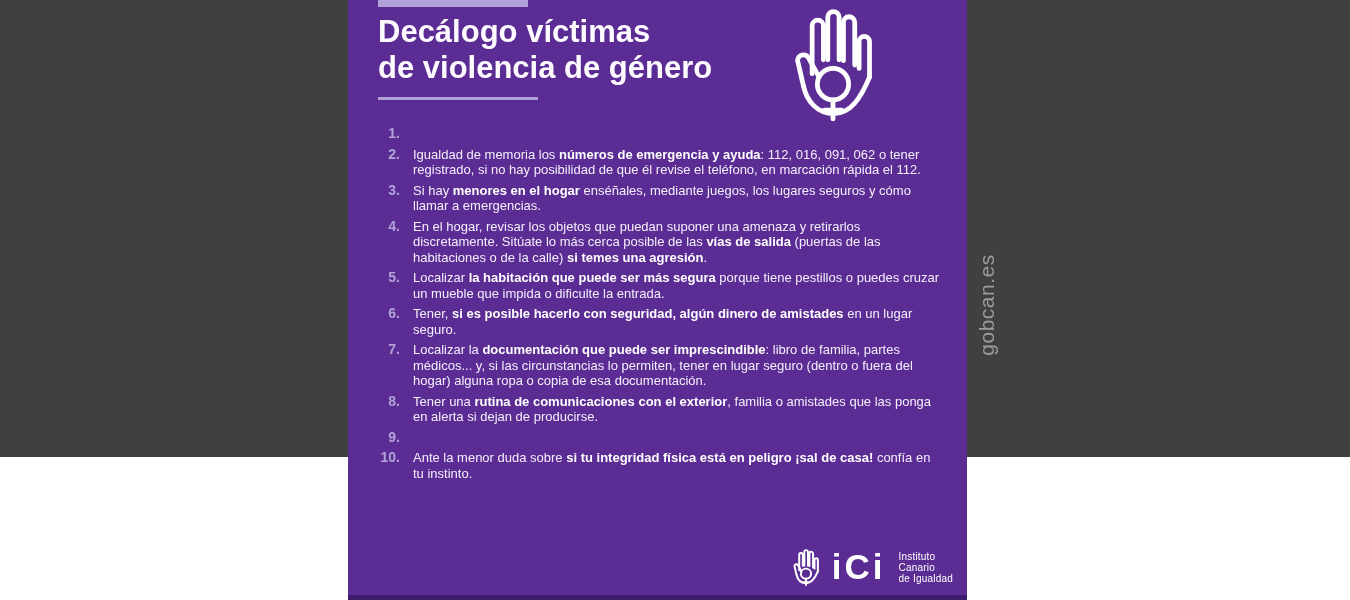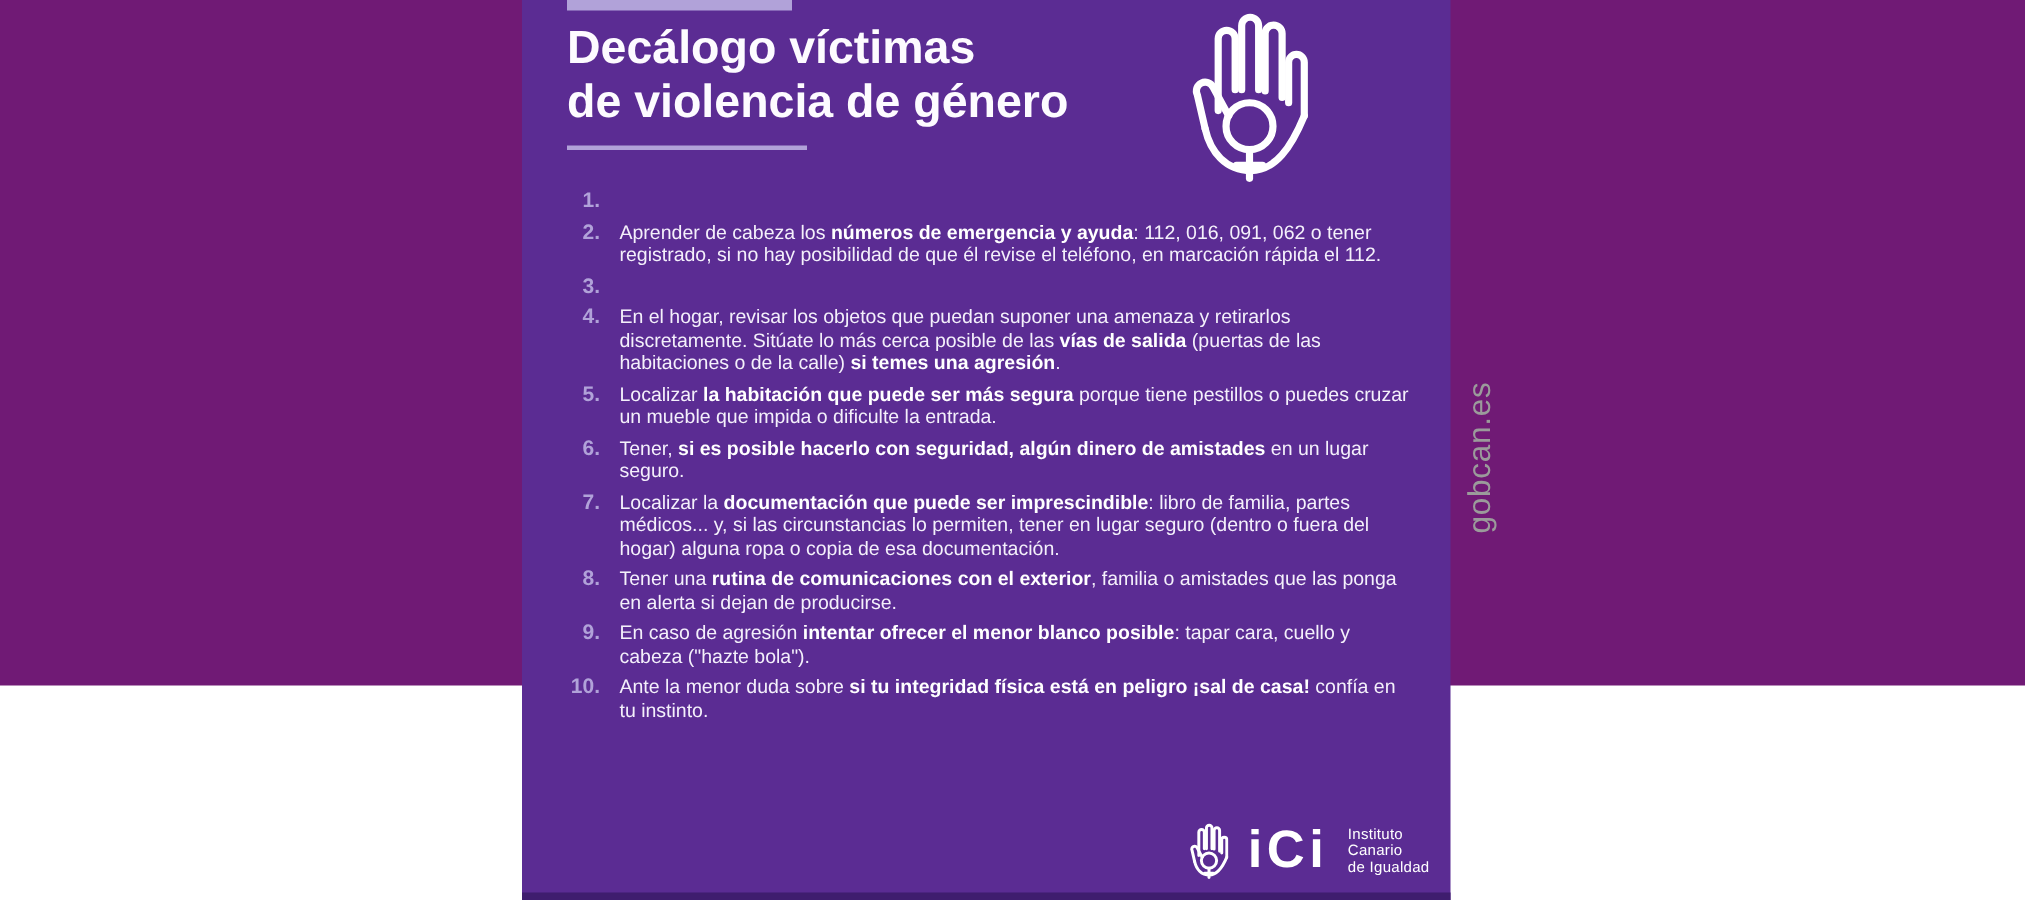--- a/index.html
+++ b/index.html
@@ -1,20 +1,20 @@
 <!DOCTYPE html>
 <html><head>
 <meta charset="utf-8">
 <style>
   html,body{margin:0;padding:0;}
   body{
     width:1350px;height:600px;background:#ffffff;overflow:hidden;
     font-family:"Liberation Sans","DejaVu Sans",sans-serif;
   }
-  .canvas{position:relative;width:1350px;height:457px;background:#701a75;}
+  .canvas{position:relative;width:1350px;height:457px;background:#404040;}
 
   .poster{
     position:absolute;left:348px;top:0;width:619px;height:600px;
     background:#5b2c93;color:#ffffff;
     border-bottom:5px solid #3f1d6e;box-sizing:border-box;
   }
   .top-bar{position:absolute;left:30px;top:0;width:150px;height:7px;background:#b1a2d9;}
   .title{
     position:absolute;left:30px;top:14px;margin:0;
     font-size:31px;line-height:36px;font-weight:700;color:#fdfbff;letter-spacing:0;
@@ -79,24 +79,25 @@
         </g>
       </svg>
     </div>
 
     <div class="list">
         <div class="li">
           <span class="num">1.</span>
         </div>
         <div class="li">
           <span class="num">2.</span>
-          <span class="txt"><span>Aprender de cabeza los </span><span class="b">números de emergencia y ayuda</span><span>: 112, 016, 091, 062 o tener registrado, si no hay posibilidad de que él revise el teléfono, en marcación rápida el 112.</span></span>
+          <span class="txt"><span>Igualdad de memoria los </span><span class="b">números de emergencia y ayuda</span><span>: 112, 016, 091, 062 o tener registrado, si no hay posibilidad de que él revise el teléfono, en marcación rápida el 112.</span></span>
         </div>
         <div class="li">
           <span class="num">3.</span>
+          <span class="txt"><span>Si hay </span><span class="b">menores en el hogar</span><span> enséñales, mediante juegos, los lugares seguros y cómo llamar a emergencias.</span></span>
         </div>
         <div class="li">
           <span class="num">4.</span>
           <span class="txt"><span>En el hogar, revisar los objetos que puedan suponer una amenaza y retirarlos discretamente. Sitúate lo más cerca posible de las </span><span class="b">vías de salida</span><span> (puertas de las habitaciones o de la calle) </span><span class="b">si temes una agresión</span><span>.</span></span>
         </div>
         <div class="li">
           <span class="num">5.</span>
           <span class="txt"><span>Localizar </span><span class="b">la habitación que puede ser más segura</span><span> porque tiene pestillos o puedes cruzar un mueble que impida o dificulte la entrada.</span></span>
         </div>
         <div class="li">
@@ -106,21 +107,20 @@
         <div class="li">
           <span class="num">7.</span>
           <span class="txt"><span>Localizar la </span><span class="b">documentación que puede ser imprescindible</span><span>: libro de familia, partes médicos... y, si las circunstancias lo permiten, tener en lugar seguro (dentro o fuera del hogar) alguna ropa o copia de esa documentación.</span></span>
         </div>
         <div class="li">
           <span class="num">8.</span>
           <span class="txt"><span>Tener una </span><span class="b">rutina de comunicaciones con el exterior</span><span>, familia o amistades que las ponga en alerta si dejan de producirse.</span></span>
         </div>
         <div class="li">
           <span class="num">9.</span>
-          <span class="txt"><span>En caso de agresión </span><span class="b">intentar ofrecer el menor blanco posible</span><span>: tapar cara, cuello y cabeza ("hazte bola").</span></span>
         </div>
         <div class="li">
           <span class="num">10.</span>
           <span class="txt"><span>Ante la menor duda sobre </span><span class="b">si tu integridad física está en peligro ¡sal de casa!</span><span> confía en tu instinto.</span></span>
         </div>
       </div>
 
 
     <div class="footer">
       <div class="hand-small">

